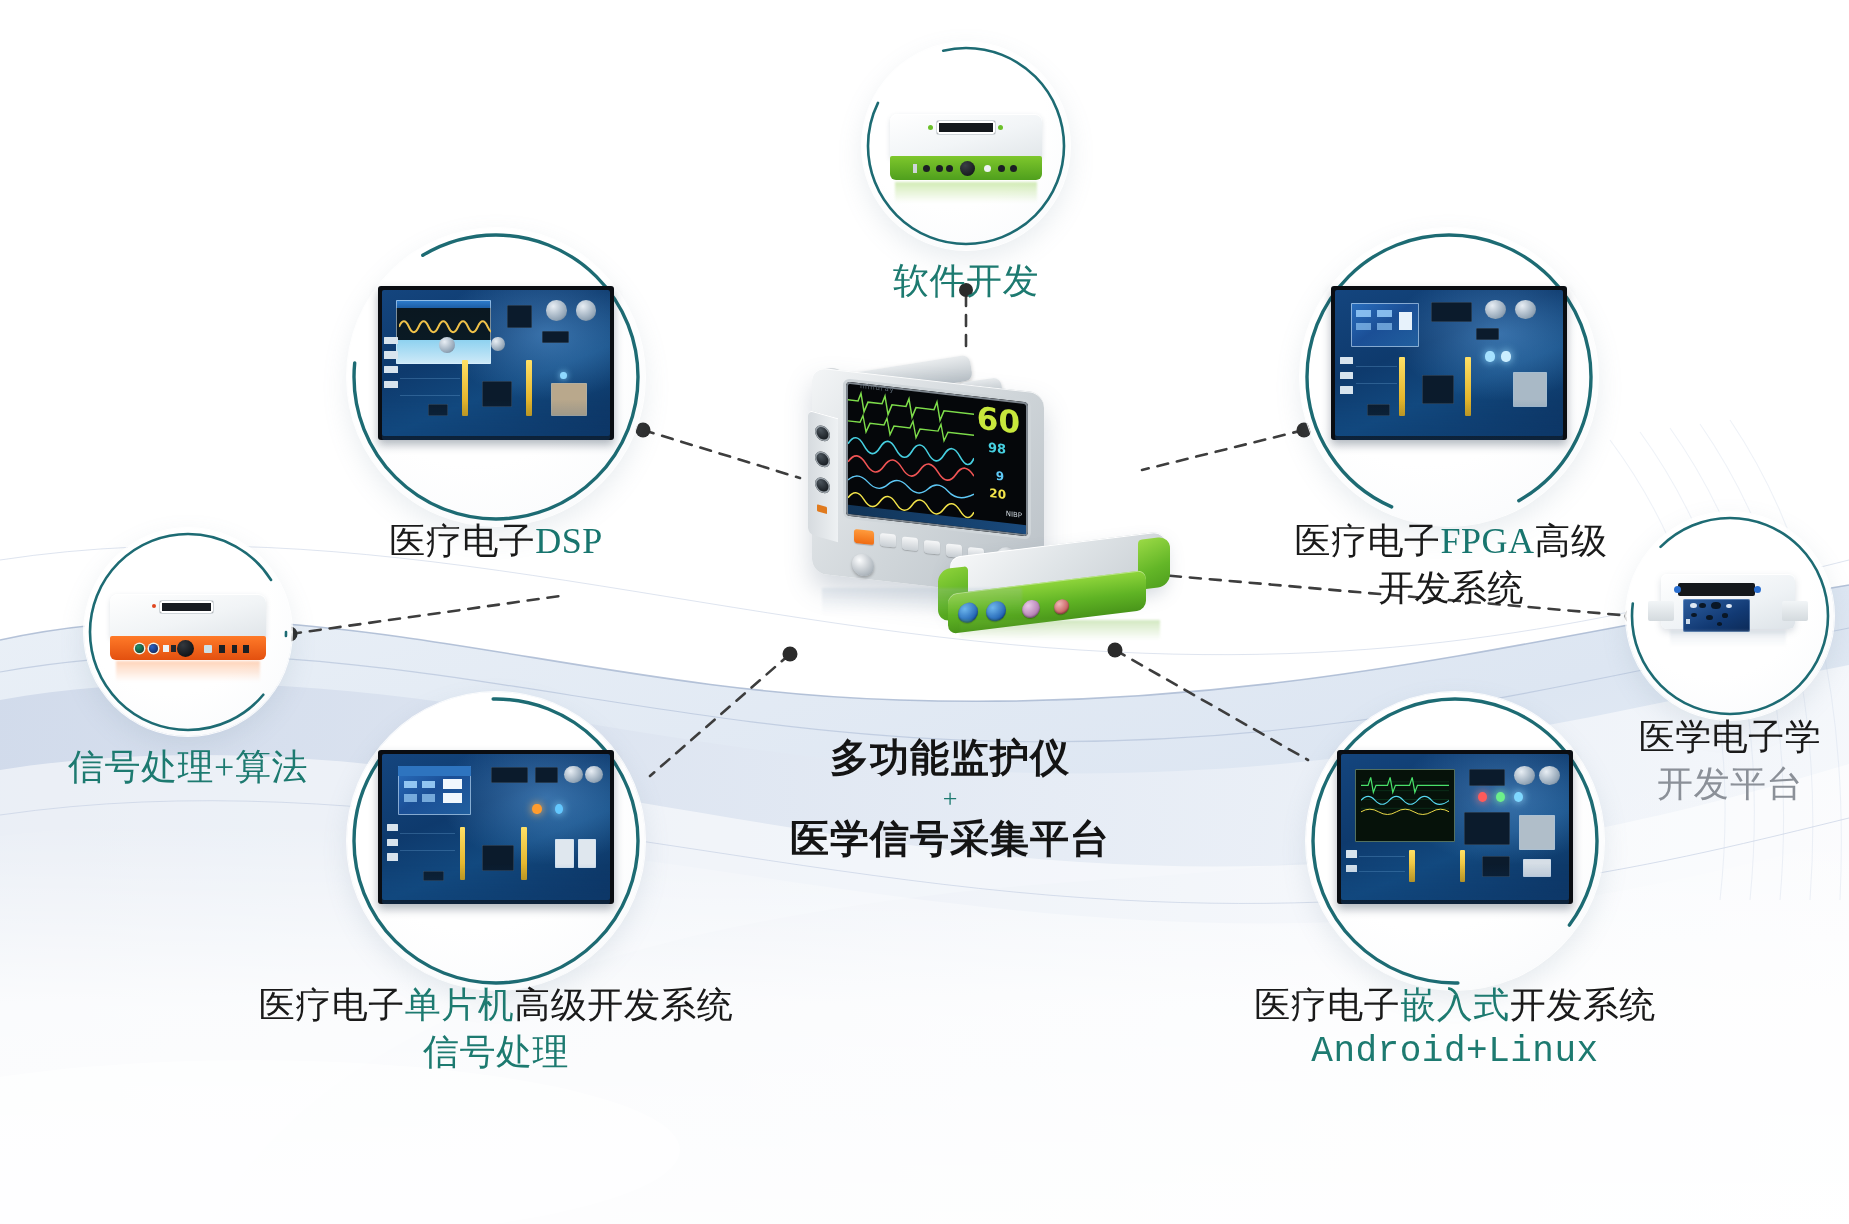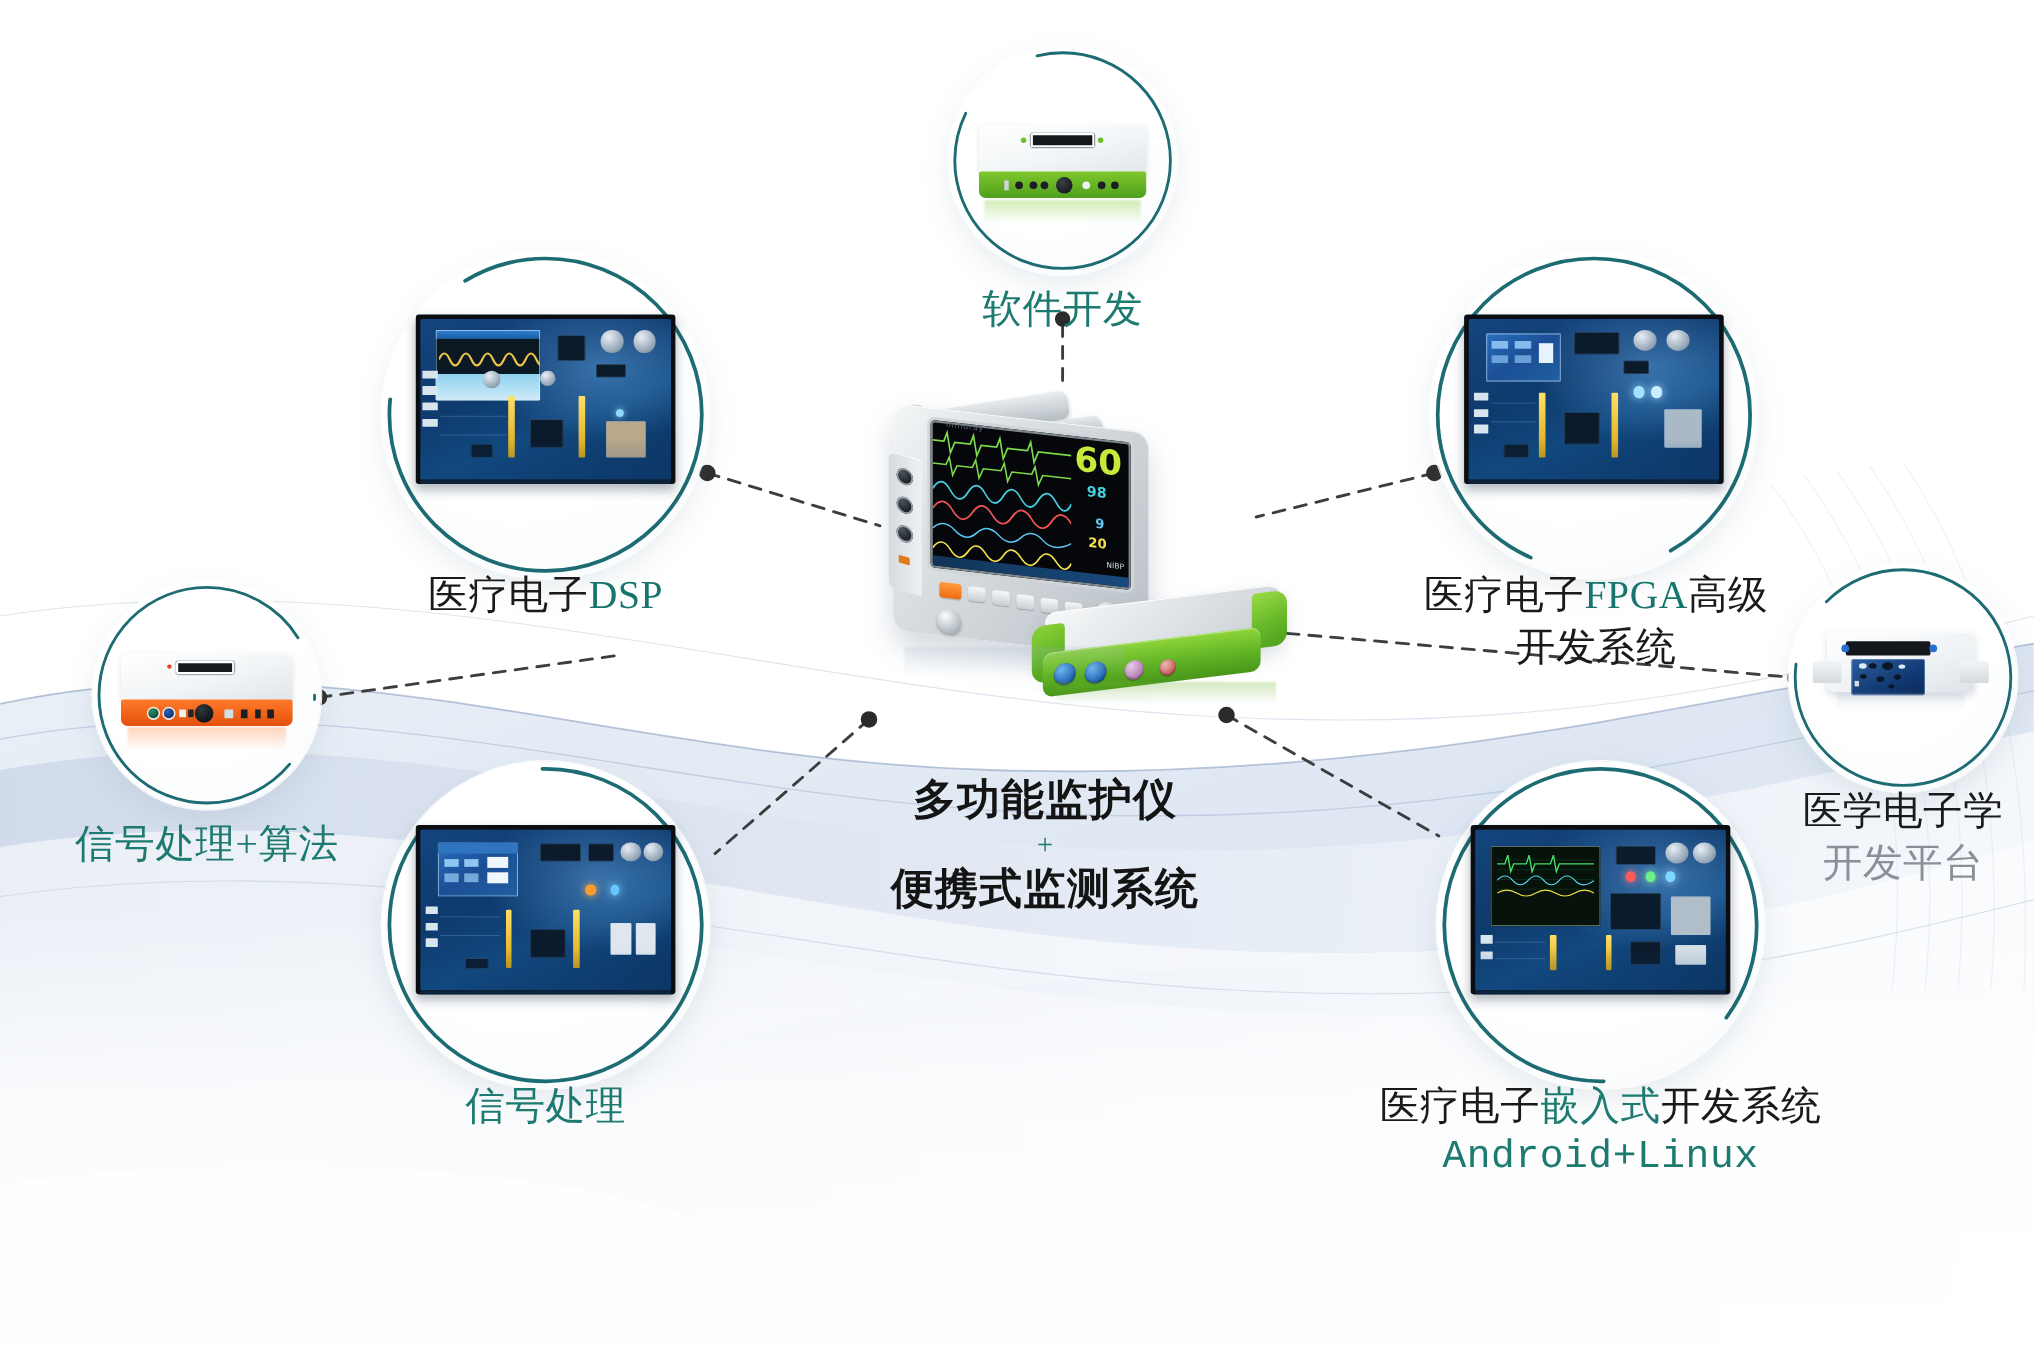--- a/index.html
+++ b/index.html
@@ -358,20 +358,23 @@
           <div class="trace" style="left:8%; top:54%; width:24%; height:1px;"></div>
           <div class="trace" style="left:8%; top:66%; width:24%; height:1px;"></div>
           <div class="chip" style="left:76%; top:58%; width:8%; height:20%; background:#dfe7ee;"></div>
           <div class="chip" style="left:86%; top:58%; width:8%; height:20%; background:#dfe7ee;"></div>
           <div class="chip" style="left:18%; top:80%; width:9%; height:7%;"></div>
         </div>
         <div class="pcb-reflect"></div>
       </div>
     </div>
     <div class="label" style="left:-126px; top:290px; width:550px;">
+      <div class="l1">
+        <span>医疗电子</span><span class="teal2">单片机</span><span>高级开发系统</span>
+      </div>
       <div class="l2 teal2">信号处理</div>
     </div>
   </div>
 
   <div class="node" style="left:1306px; top:692px;">
     <div class="ring" style="left:0; top:0; width:298px; height:298px;">
       <svg class="arc" viewBox="0 0 298 298">
         <circle cx="149" cy="149" r="142" fill="none" stroke="#1d6b73" stroke-width="3.4" stroke-dasharray="762 130" stroke-dashoffset="672" stroke-linecap="round"></circle>
       </svg>
       <div class="pcb" style="left:31px; top:58px; width:236px; height:154px;">
@@ -505,19 +508,19 @@
         <div class="gd-jack" style="left:38px; top:13px; width:20px; height:20px; background:radial-gradient(circle at 34% 30%,#6ab6ef,#1e5fb0 72%,#0f3c7c);"></div>
         <div class="gd-jack" style="left:74px; top:16px; width:18px; height:18px; background:radial-gradient(circle at 34% 30%,#e8c9e8,#b07ab0 72%,#7d4a7d);"></div>
         <div class="gd-jack" style="left:106px; top:19px; width:15px; height:15px; background:radial-gradient(circle at 34% 30%,#f0b6b6,#c45a5a 72%,#8d3434);"></div>
       </div>
       <div class="refl" style="left:34px; top:86px; width:200px; height:26px; background:linear-gradient(to bottom, rgba(110,180,50,.30), rgba(110,180,50,0) 78%);"></div>
     </div>
 
     <div class="refl" style="left:14px; top:222px; width:200px; height:38px;"></div>
   </div>
 
-  <div class="center-label" style="left:780px; top:700px; width:340px;">
+  <div class="center-label" style="left:780px; top:731px; width:340px;">
     <div class="cl1">多功能监护仪</div>
     <div class="clp">+</div>
-    <div class="cl2">便携式监测系统</div>
+    <div class="cl2">医学信号采集平台</div>
   </div>
 
 </div>
 
 </body></html>

